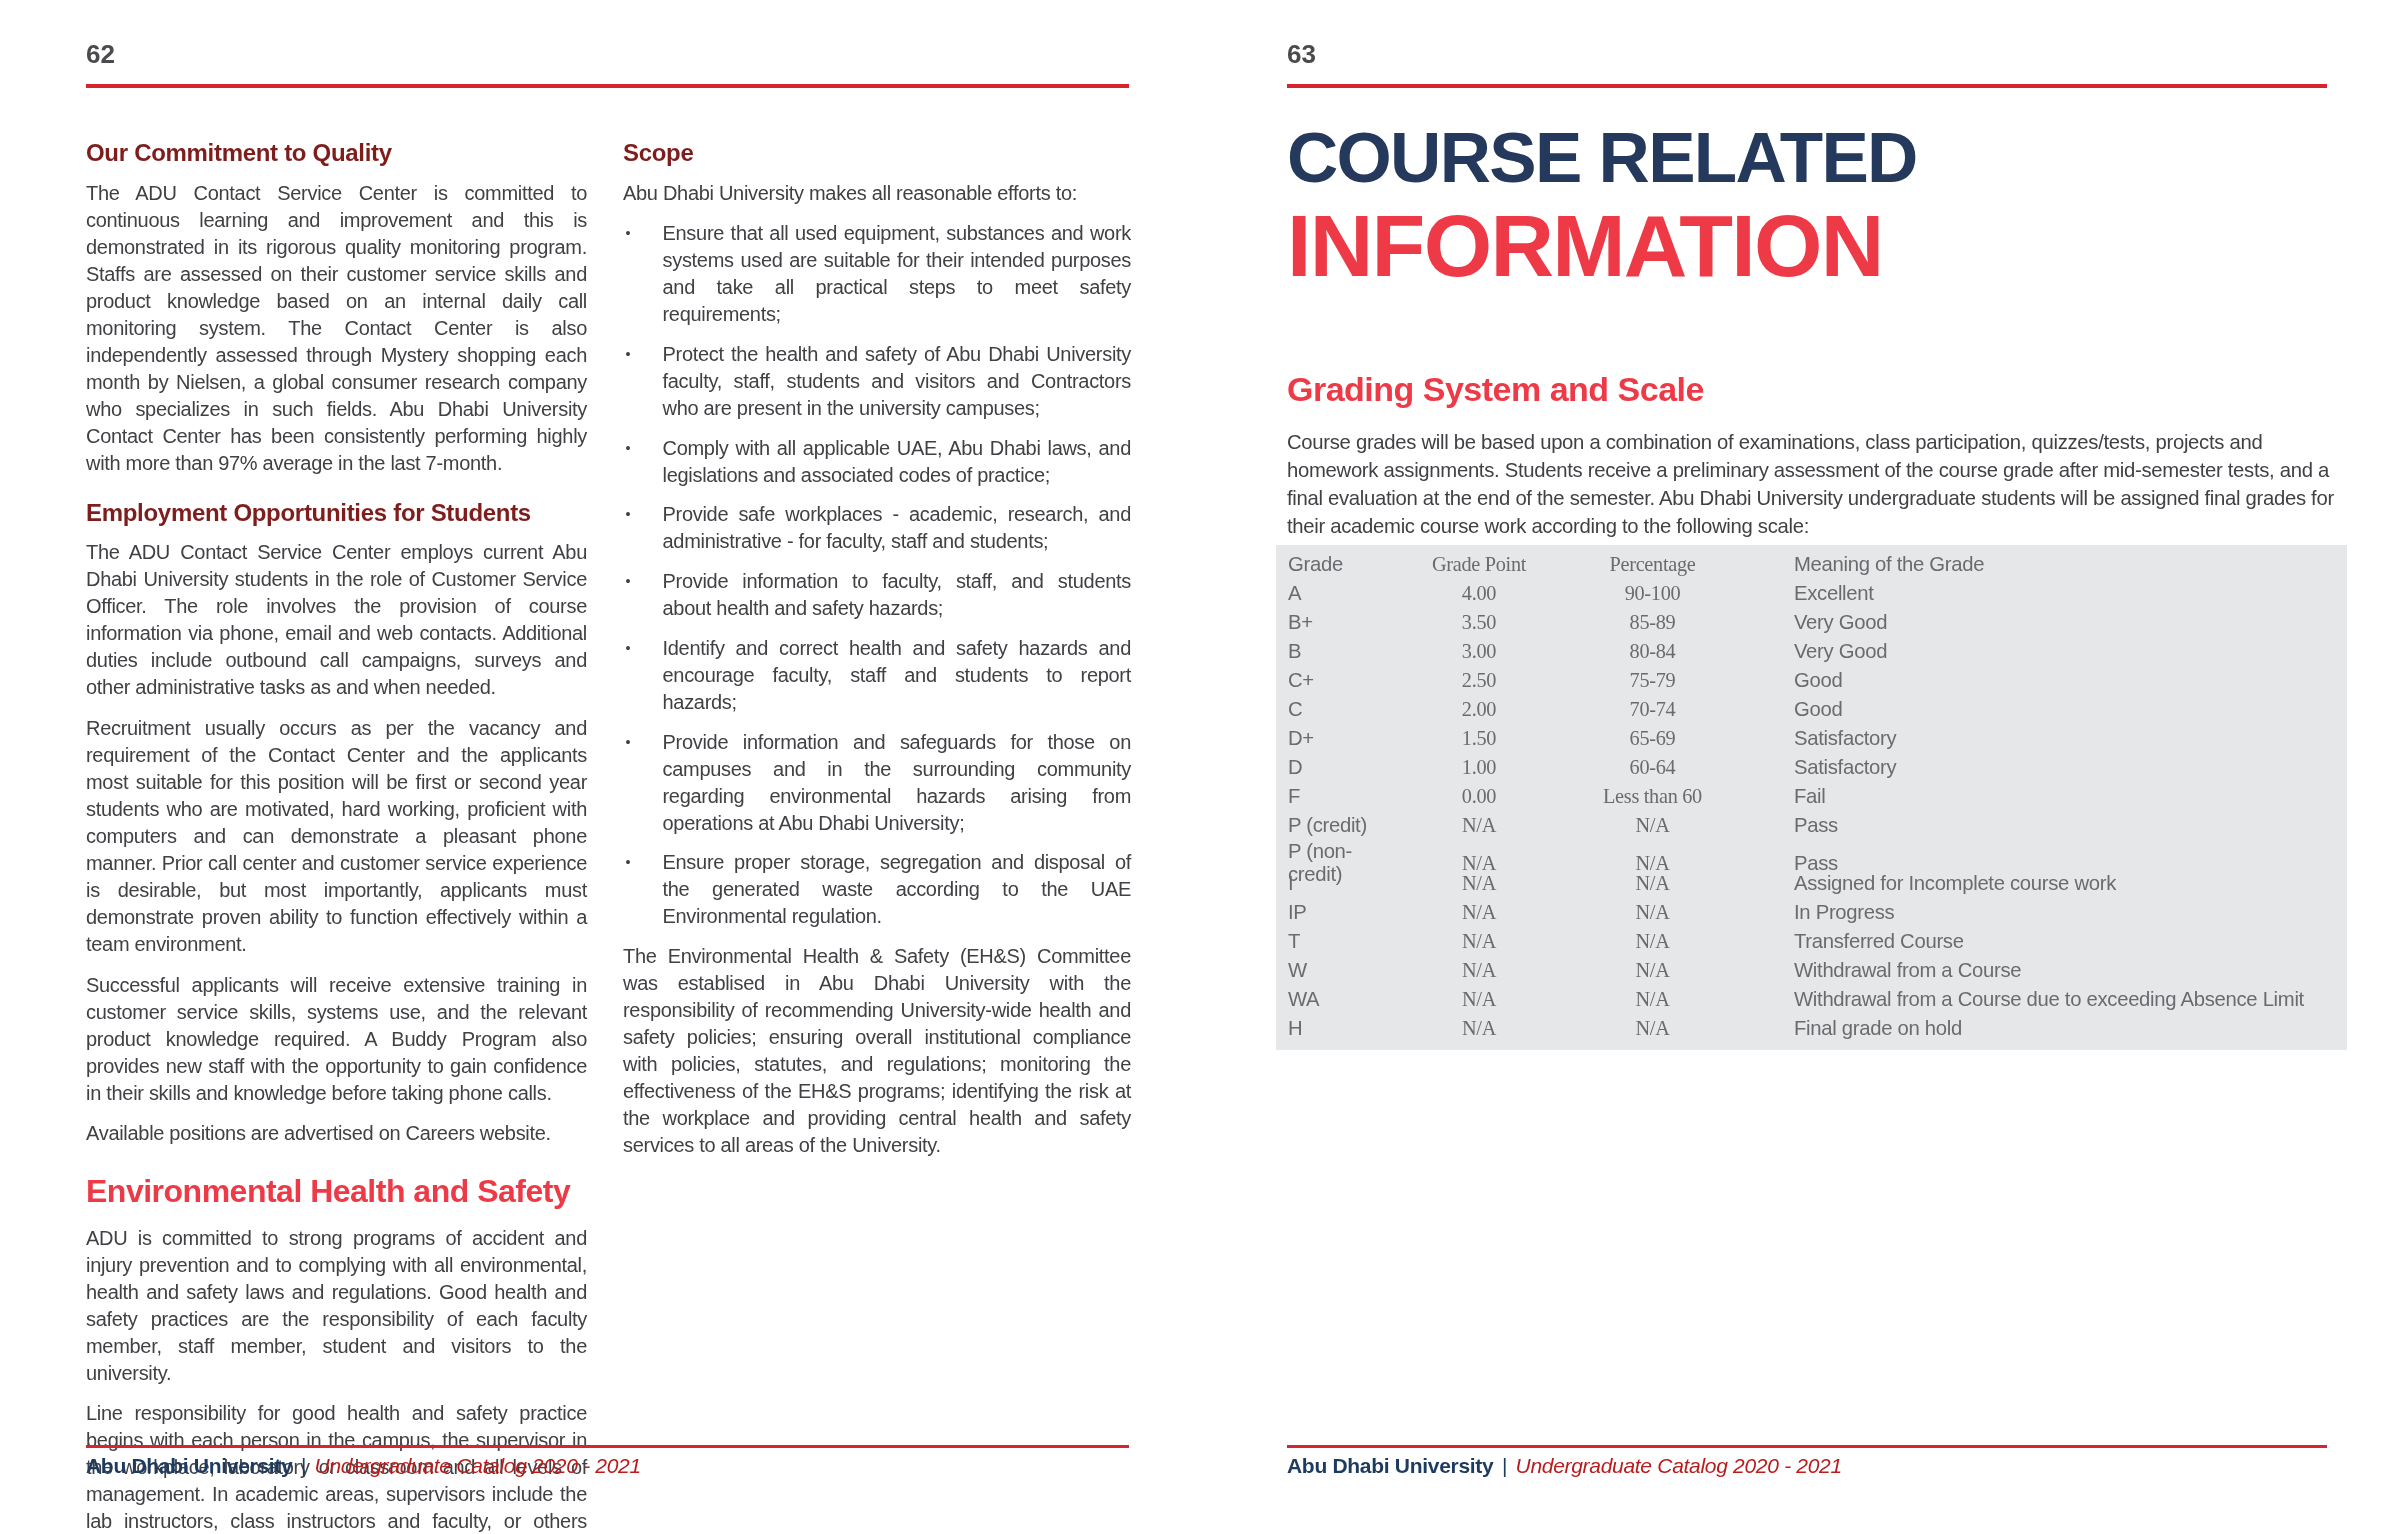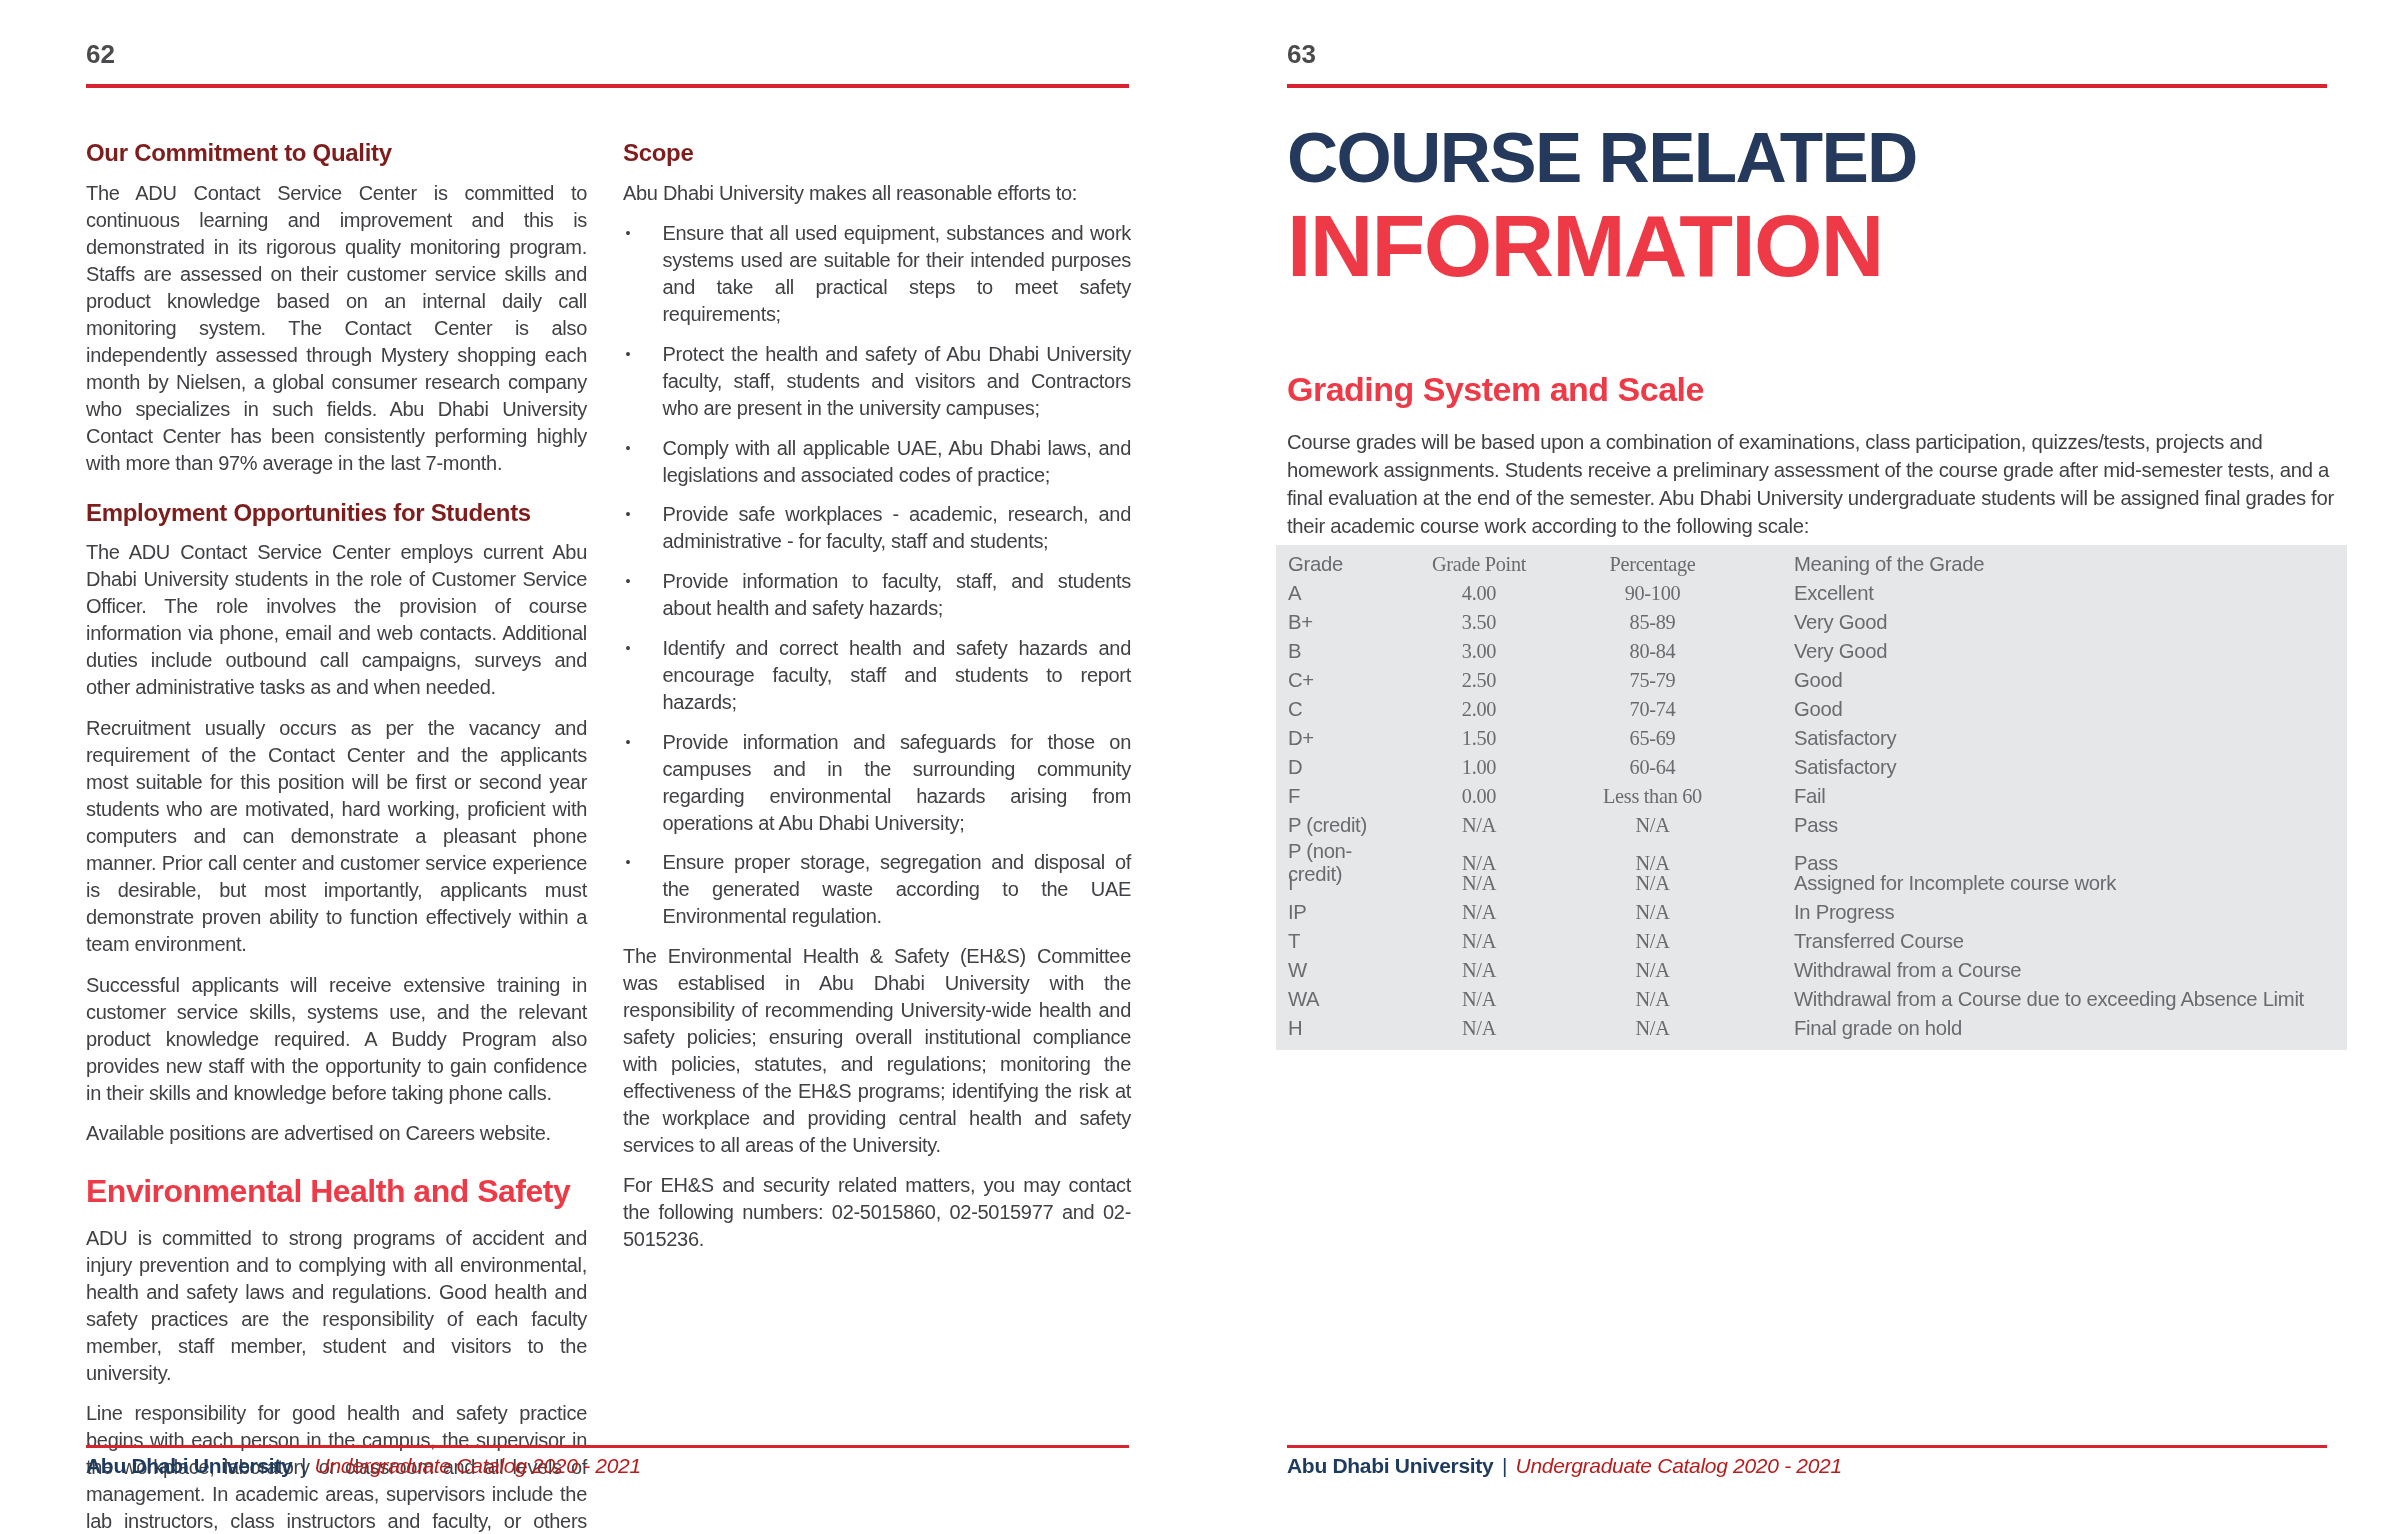--- a/index.html
+++ b/index.html
@@ -114,21 +114,20 @@
             <span class="bullet-dot">•</span>
             <span class="bullet-text">Provide information and safeguards for those on campuses and in the surrounding community regarding environmental hazards arising from operations at Abu Dhabi University;</span>
           </div>
           <div class="bullet-item">
             <span class="bullet-dot">•</span>
             <span class="bullet-text">Ensure proper storage, segregation and disposal of the generated waste according to the UAE Environmental regulation.</span>
           </div>
         </div>
 
       <p>The Environmental Health &amp; Safety (EH&amp;S) Committee was establised in Abu Dhabi University with the responsibility of recommending University-wide health and safety policies; ensuring overall institutional compliance with policies, statutes, and regulations; monitoring the effectiveness of the EH&amp;S programs; identifying the risk at the workplace and providing central health and safety services to all areas of the University.</p>
-      <p>For EH&amp;S and security related matters, you may contact the following numbers: 02-5015860, 02-5015977 and 02-5015236.</p>
     </div>
 
     <div class="rule footer-rule"></div>
     <div class="footer">
       <span class="brand">Abu Dhabi University</span><span class="sep">|</span><span class="catalog">Undergraduate Catalog 2020 - 2021</span>
     </div>
   </section>
 
   <section class="page page-right">
     <div class="pagenum">63</div>

